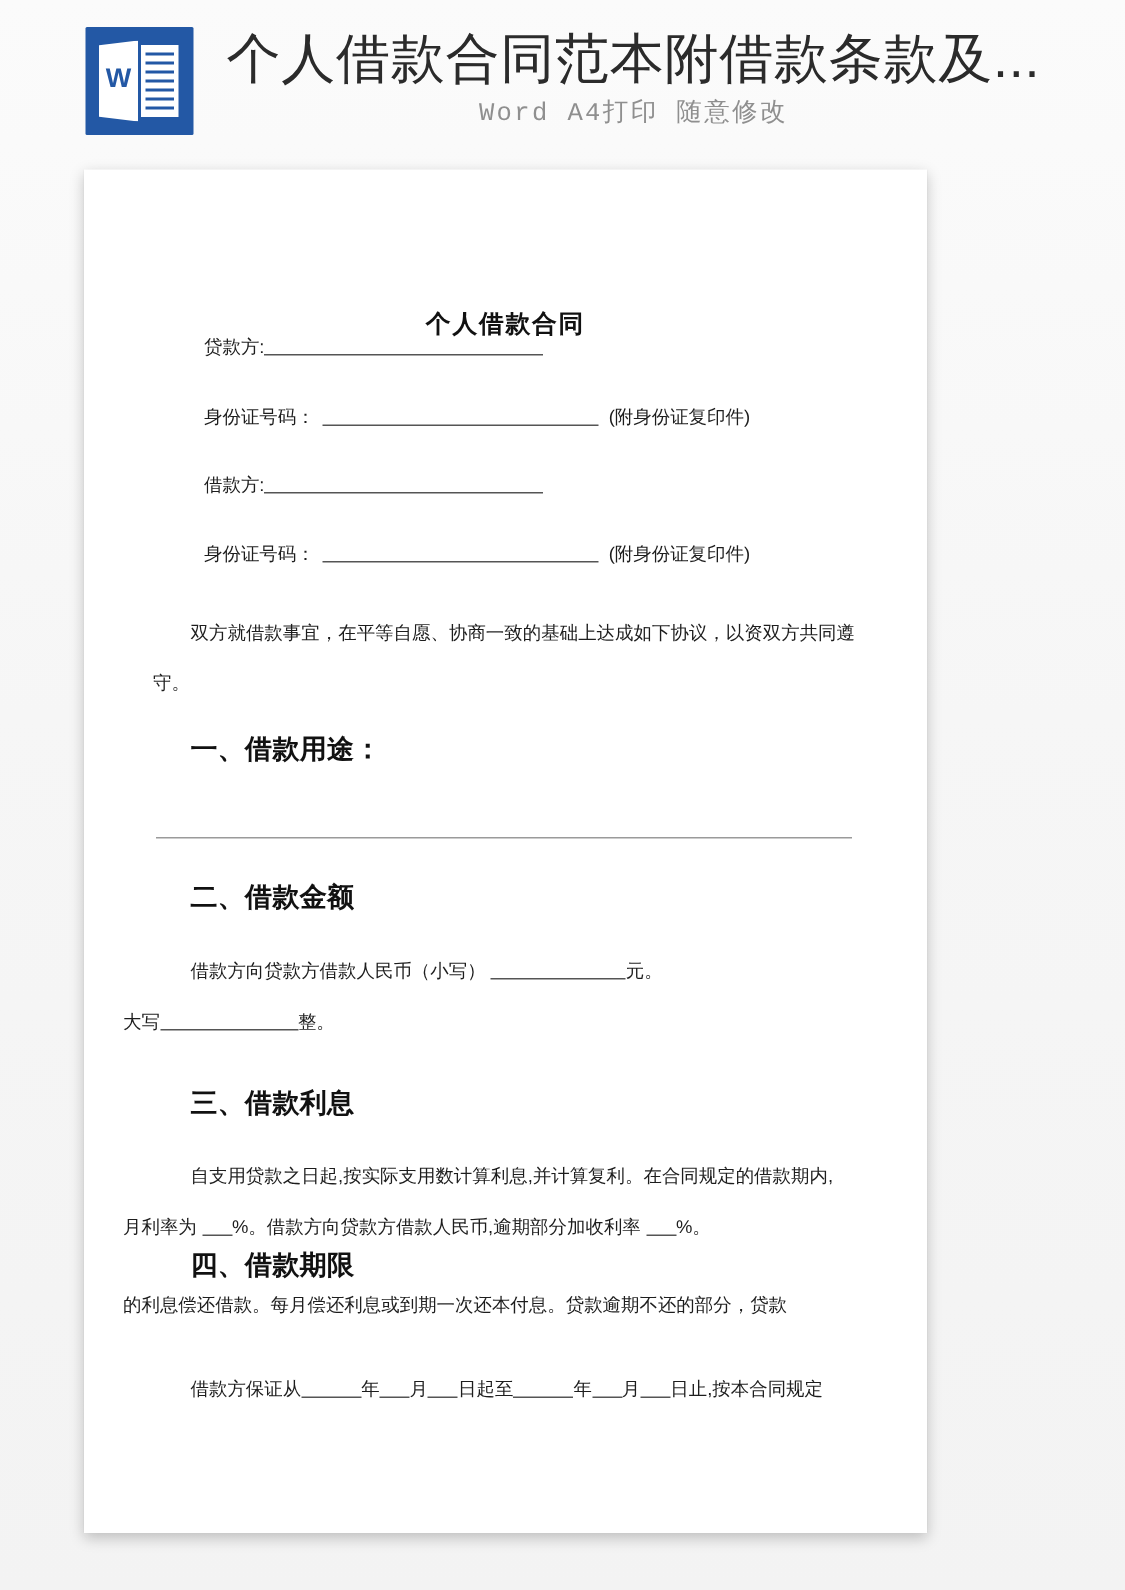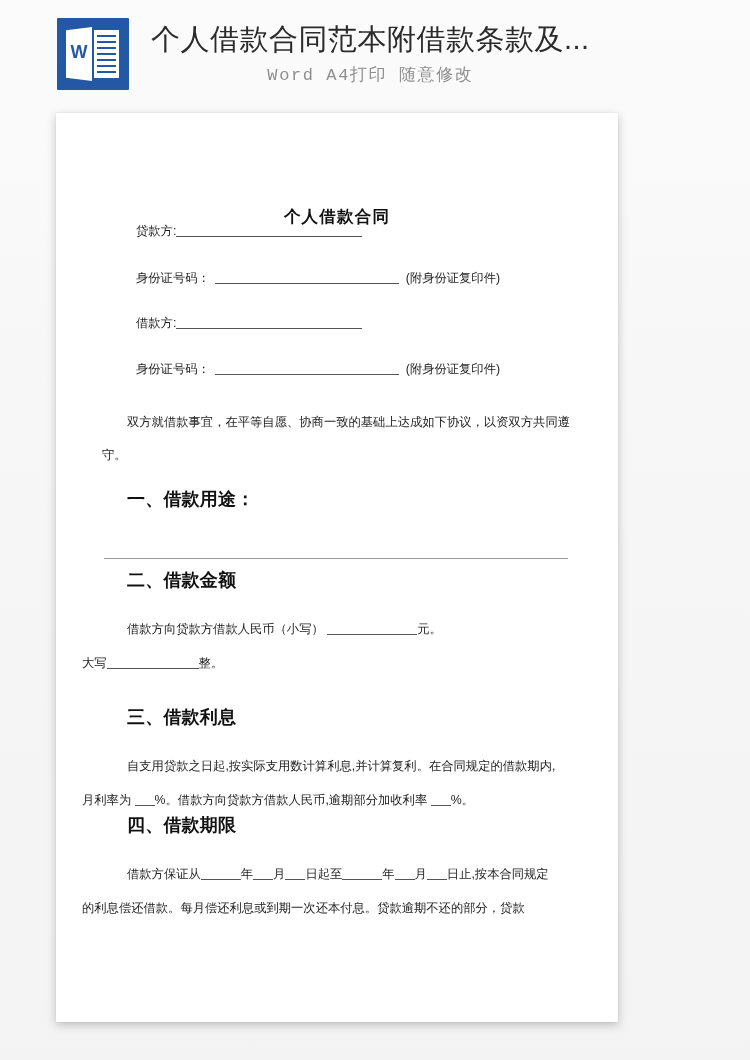--- a/index.html
+++ b/index.html
@@ -73,21 +73,21 @@
     background: #2358a5;
     margin: 0 3px 4px 3px;
   }
   .word-icon .page-right i:first-child { margin-top: 5px; }
 
   .header-text {
     margin-left: 22px;
     padding-top: 2px;
   }
   .header-title {
-    font-size: 29px;
+    font-size: 36px;
     line-height: 38px;
     color: #2b2b2b;
     letter-spacing: 0.5px;
     white-space: nowrap;
     font-weight: 400;
   }
   .header-sub {
     margin-top: 5px;
     text-align: center;
     font-size: 17px;
@@ -157,21 +157,21 @@
   .para .indent { display: inline-block; width: 25px; }
 
   .sec-head {
     font-weight: bold;
     font-size: 18px;
     color: #111;
     margin-left: 45px;
     letter-spacing: 0.2px;
   }
   .sec-head.h1 { margin-top: 18px; }
-  .sec-head.h2 { margin-top: 12px; }
+  .sec-head.h2 { margin-top: 30px; }
   .sec-head.h3 { margin-top: 29px; }
   .sec-head.h4 { }
 
   .hr-rule {
     margin: 50px 24px 0 22px;
     height: 0;
     border-top: 1px solid #9a9a9a;
   }
 
   .body-line {
@@ -258,21 +258,21 @@
 
     <div class="sec-head h3">三、借款利息</div>
     <div class="body-line">
       <span class="indent"></span><span>自支用贷款之日起,按实际支用数计算利息,并计算复利。在合同规定的借款期内,</span>
     </div>
     <div class="body-line flush">
       <span>月利率为</span>&nbsp;<span class="blank w-pct"></span><span>%。借款方向贷款方借款人民币,逾期部分加收利率</span>&nbsp;<span class="blank w-pct"></span><span>%。</span>
     </div>
 
     <div class="sec-head h4">四、借款期限</div>
+    <div class="body-line flush">
+      <span>的利息偿还借款。每月偿还利息或到期一次还本付息。贷款逾期不还的部分，贷款</span>
+    </div>
     <div class="body-line">
       <span class="indent"></span><span>借款方保证从</span><span class="blank w-year"></span><span>年</span><span class="blank w-md"></span><span>月</span><span class="blank w-md"></span><span>日起至</span><span class="blank w-year"></span><span>年</span><span class="blank w-md"></span><span>月</span><span class="blank w-md"></span><span>日止,按本合同规定</span>
     </div>
-    <div class="body-line flush">
-      <span>的利息偿还借款。每月偿还利息或到期一次还本付息。贷款逾期不还的部分，贷款</span>
-    </div>
 
   </div>
 </div>
 
 </body></html>

